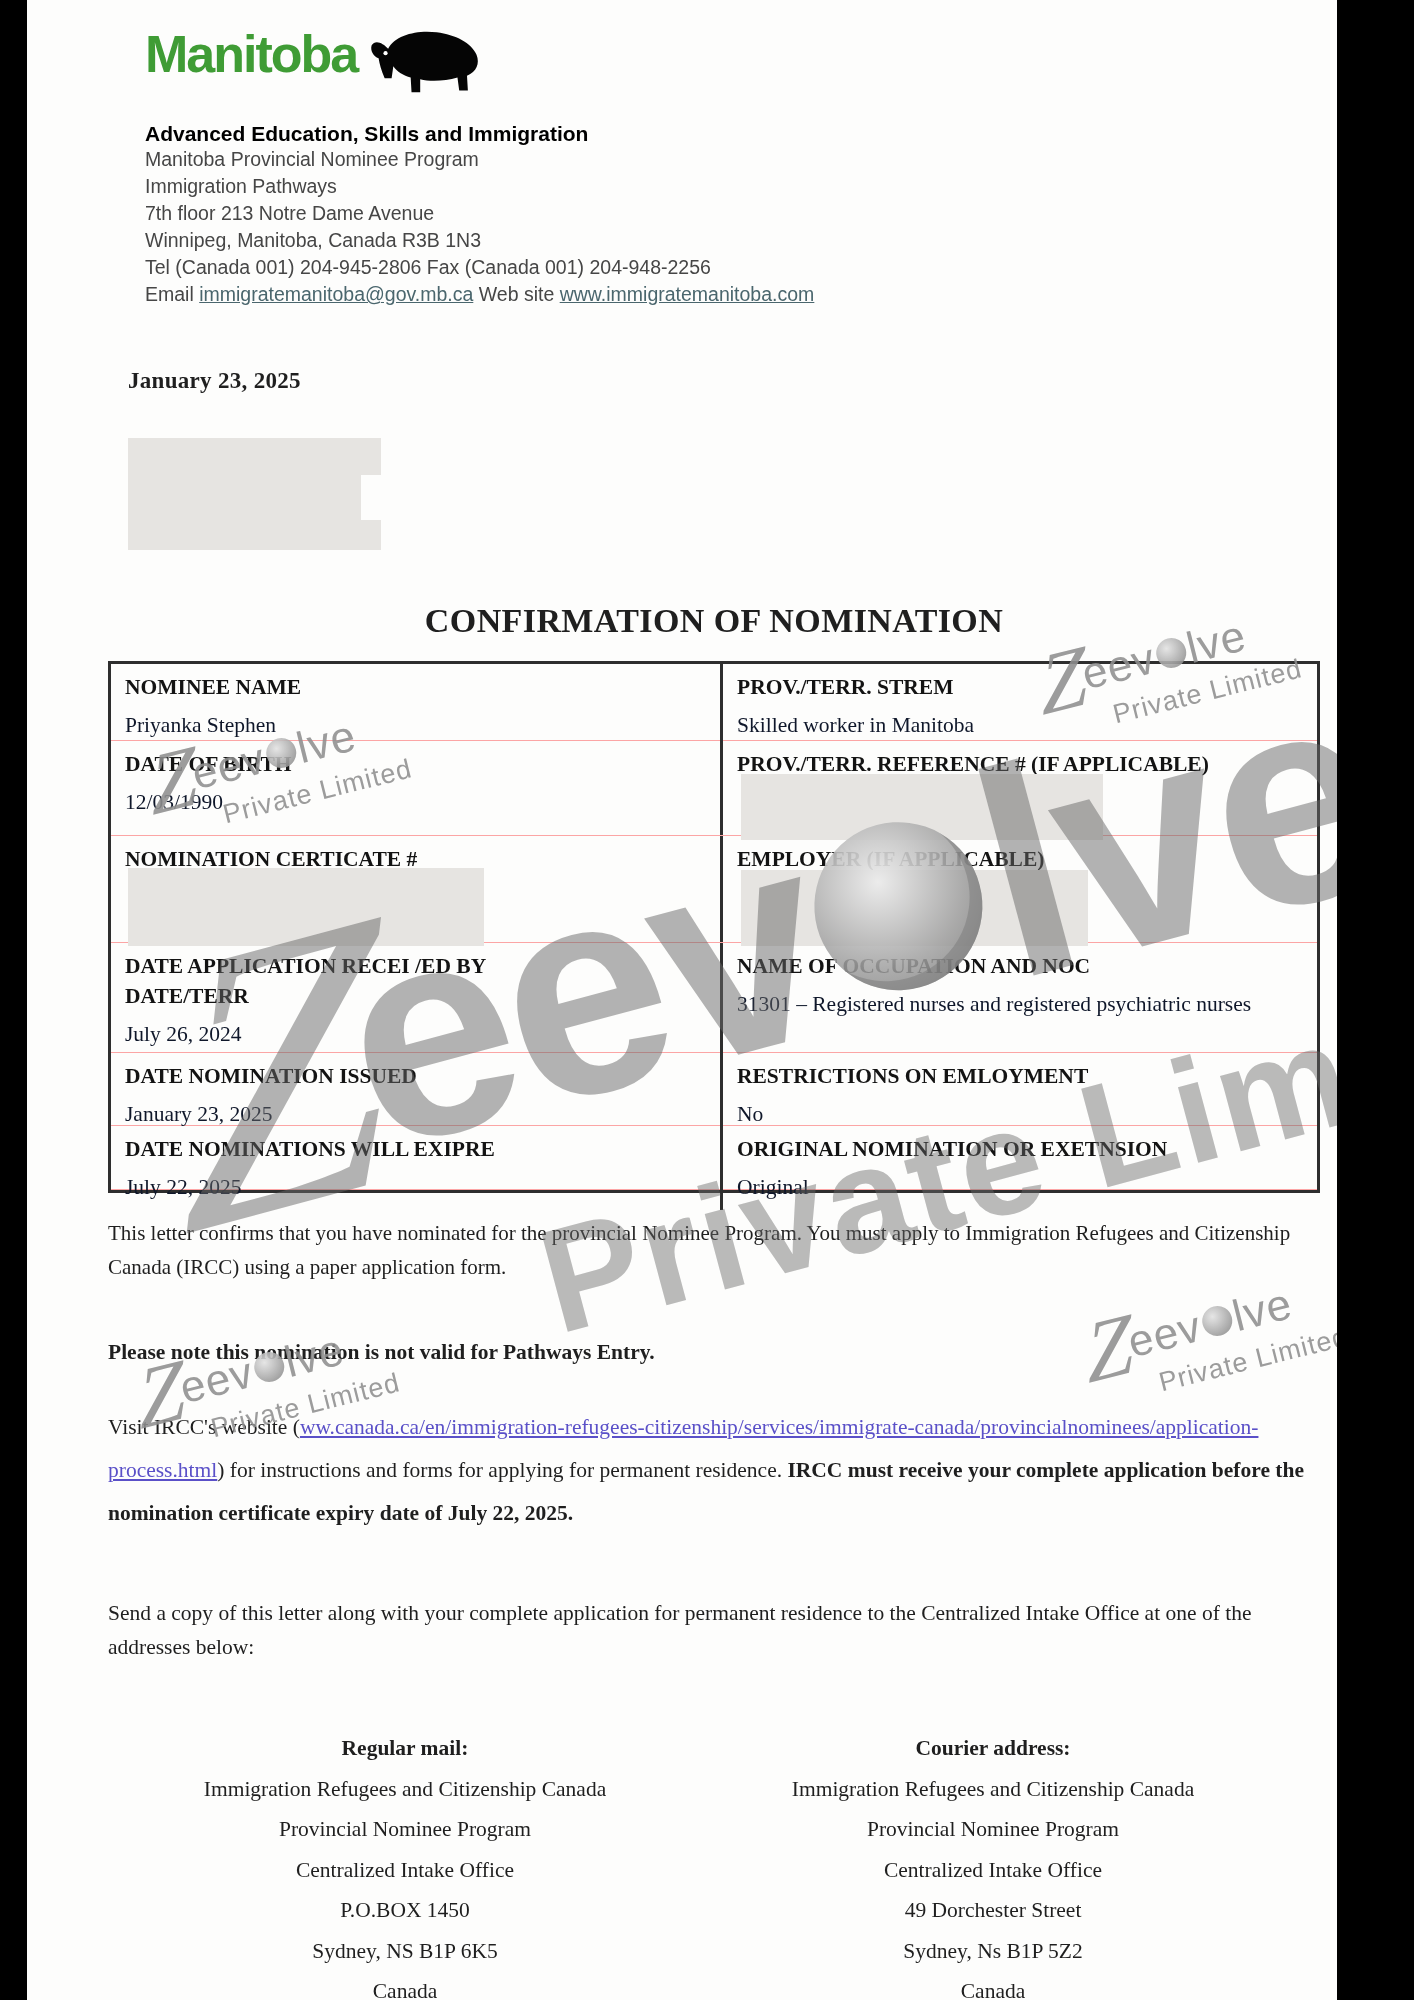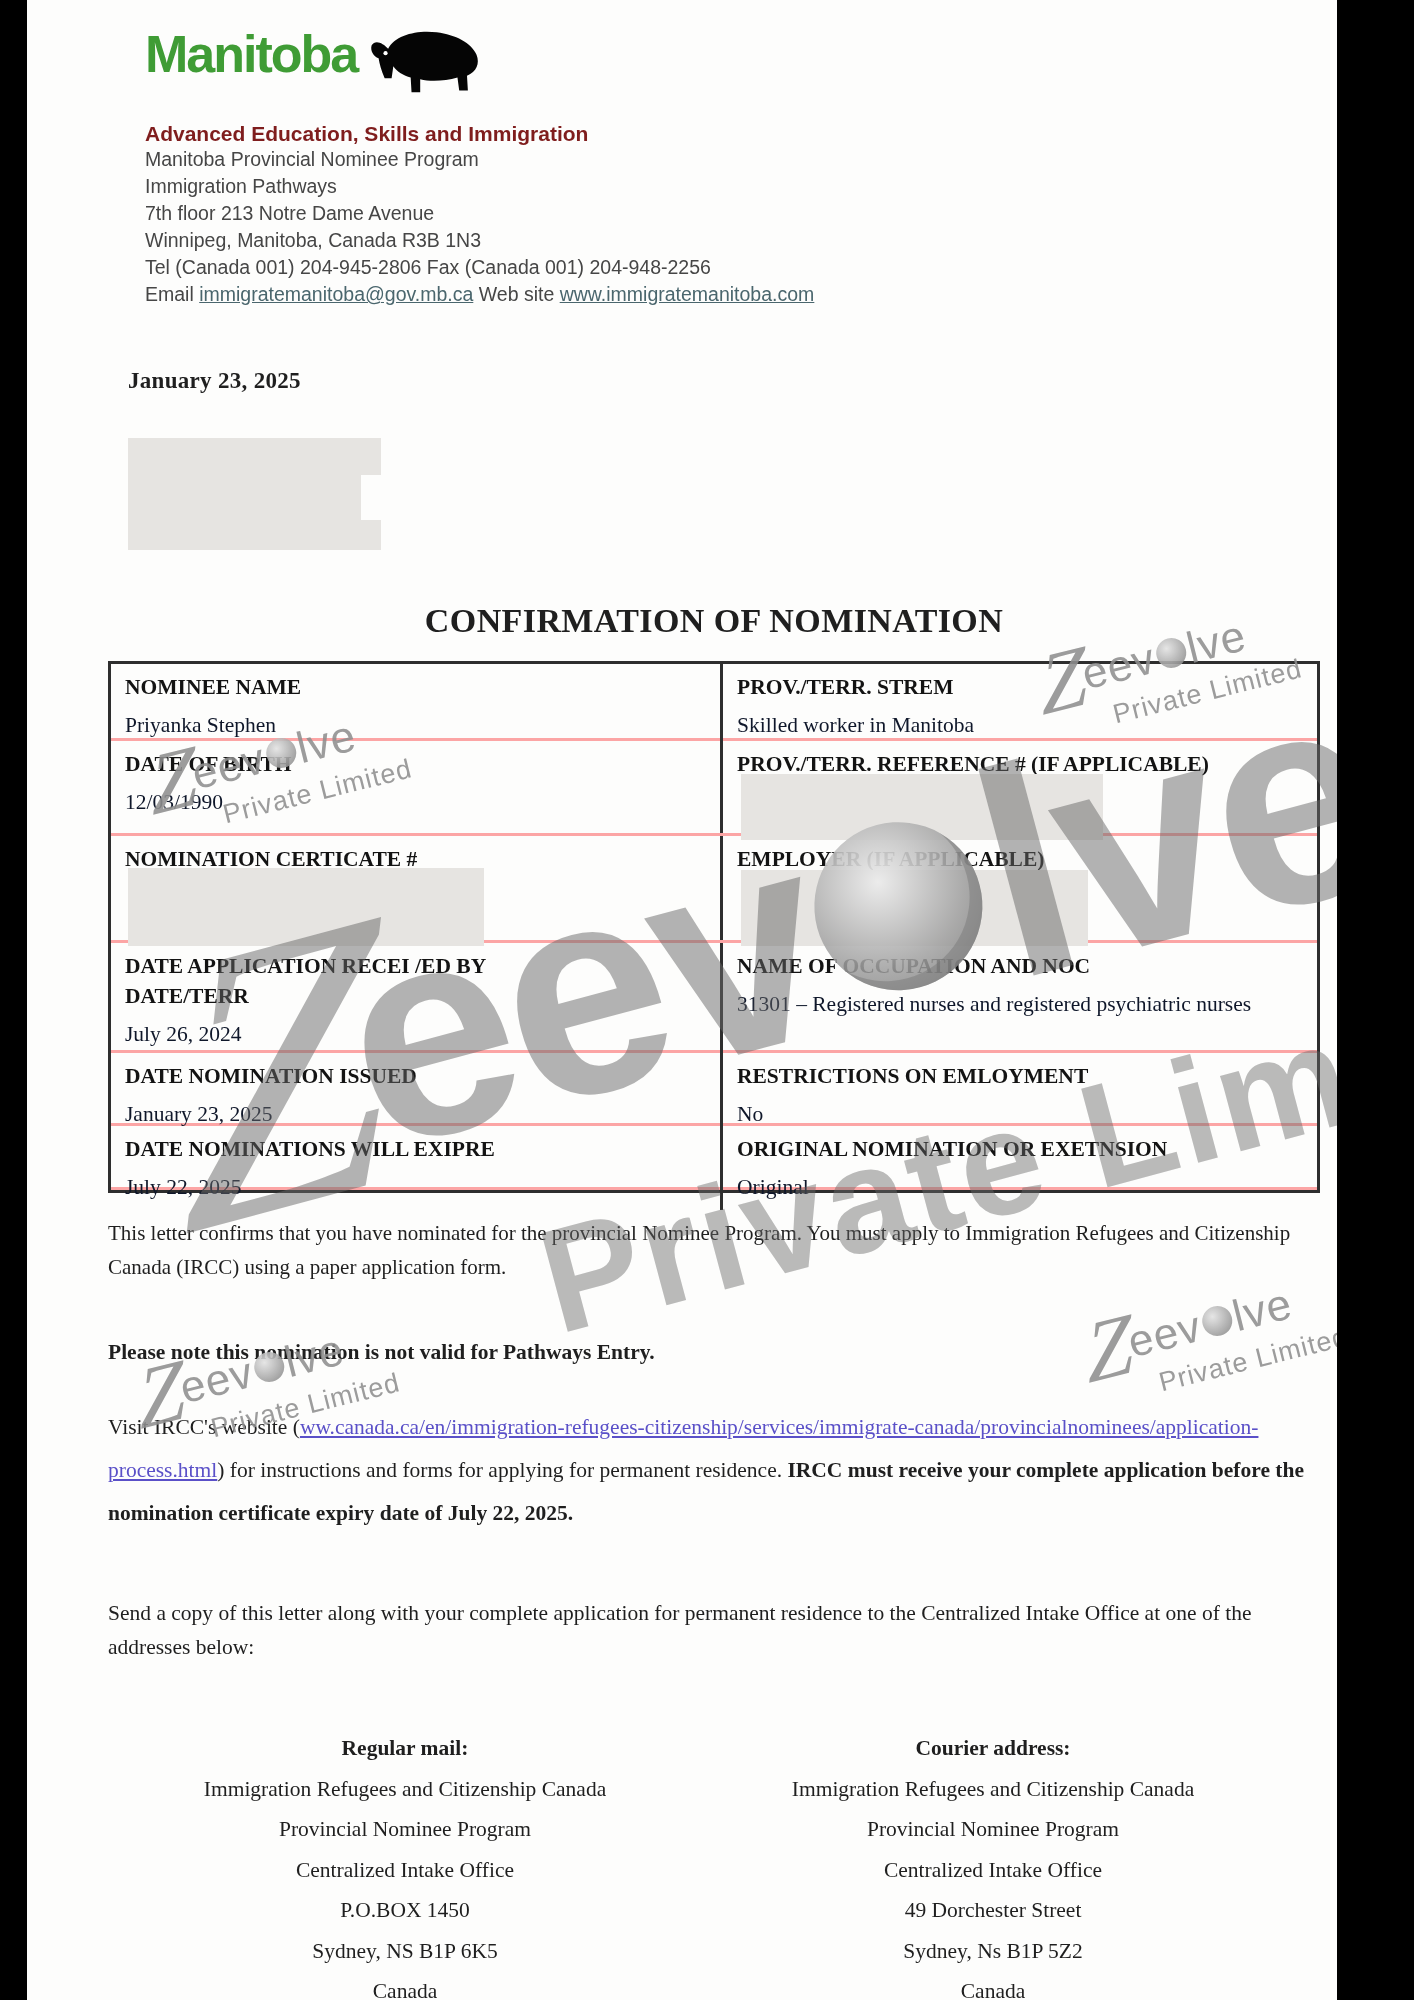--- a/index.html
+++ b/index.html
@@ -9,37 +9,37 @@
   .bar{position:absolute;top:0;height:2000px;background:#000;z-index:9;}
   .bar-left{left:0;width:27px;}
   .bar-right{left:1337px;width:77px;}
 
   
   .letterhead{position:absolute;left:145px;top:28px;z-index:1;}
   .logo-row{display:flex;align-items:flex-start;}
   .logo-text{font-family:"Liberation Sans",sans-serif;font-weight:bold;font-size:52px;
              color:#3f9c35;letter-spacing:-2px;line-height:1;}
   .bison{margin-left:10px;margin-top:0px;}
-  .dept{font-family:"Liberation Sans",sans-serif;font-weight:bold;font-size:21px;color:#7f1d1d;
+  .dept{font-family:"Liberation Sans",sans-serif;font-weight:bold;font-size:21px;color:#000000;
         margin-top:12px;}
   .lh-line{font-family:"Liberation Sans",sans-serif;font-size:19.5px;color:#464646;line-height:27px;}
   .lh-link{color:#4a666d;text-decoration:underline;}
 
   .date-line{left:128px;top:368px;font-size:23px;font-weight:600;letter-spacing:0.3px;}
 
   .redact{background:#e6e4e1;position:absolute;}
   .redact-main{left:128px;top:438px;width:253px;height:112px;}
   .redact-notch{position:absolute;left:361px;top:475px;width:21px;height:45px;background:#fdfdfc;}
 
   .title{left:108px;top:602px;width:1212px;text-align:center;font-weight:bold;font-size:34px;
          letter-spacing:0.4px;}
 
   
   .ntable{left:108px;top:661px;width:1212px;border:3px solid #2e2e2e;box-sizing:border-box;z-index:1;}
-  .tr{display:grid;grid-template-columns:612px 1fr;border-bottom:3px solid #fca5a5;box-sizing:border-box;}
+  .tr{display:grid;grid-template-columns:612px 1fr;border-bottom:1px solid #fca5a5;box-sizing:border-box;}
   .tr:last-child{border-bottom:none;}
   .r1{height:77px}.r2{height:95px}.r3{height:107px}.r4{height:110px}.r5{height:73px}.r6{height:64px}
   .td{padding:8px 14px;position:relative;box-sizing:border-box;}
   .td-left{border-right:3px solid #2e2e2e;}
   .t-label{font-weight:bold;font-size:21.5px;line-height:30px;white-space:pre-line;color:#131313;}
   .t-value{font-size:21.5px;line-height:30px;margin-top:8px;color:#0f172a;}
   .tredact-a{left:630px;top:110px;width:362px;height:66px;}
   .tredact-b{left:17px;top:204px;width:356px;height:78px;}
   .tredact-c{left:630px;top:206px;width:347px;height:76px;}
 

